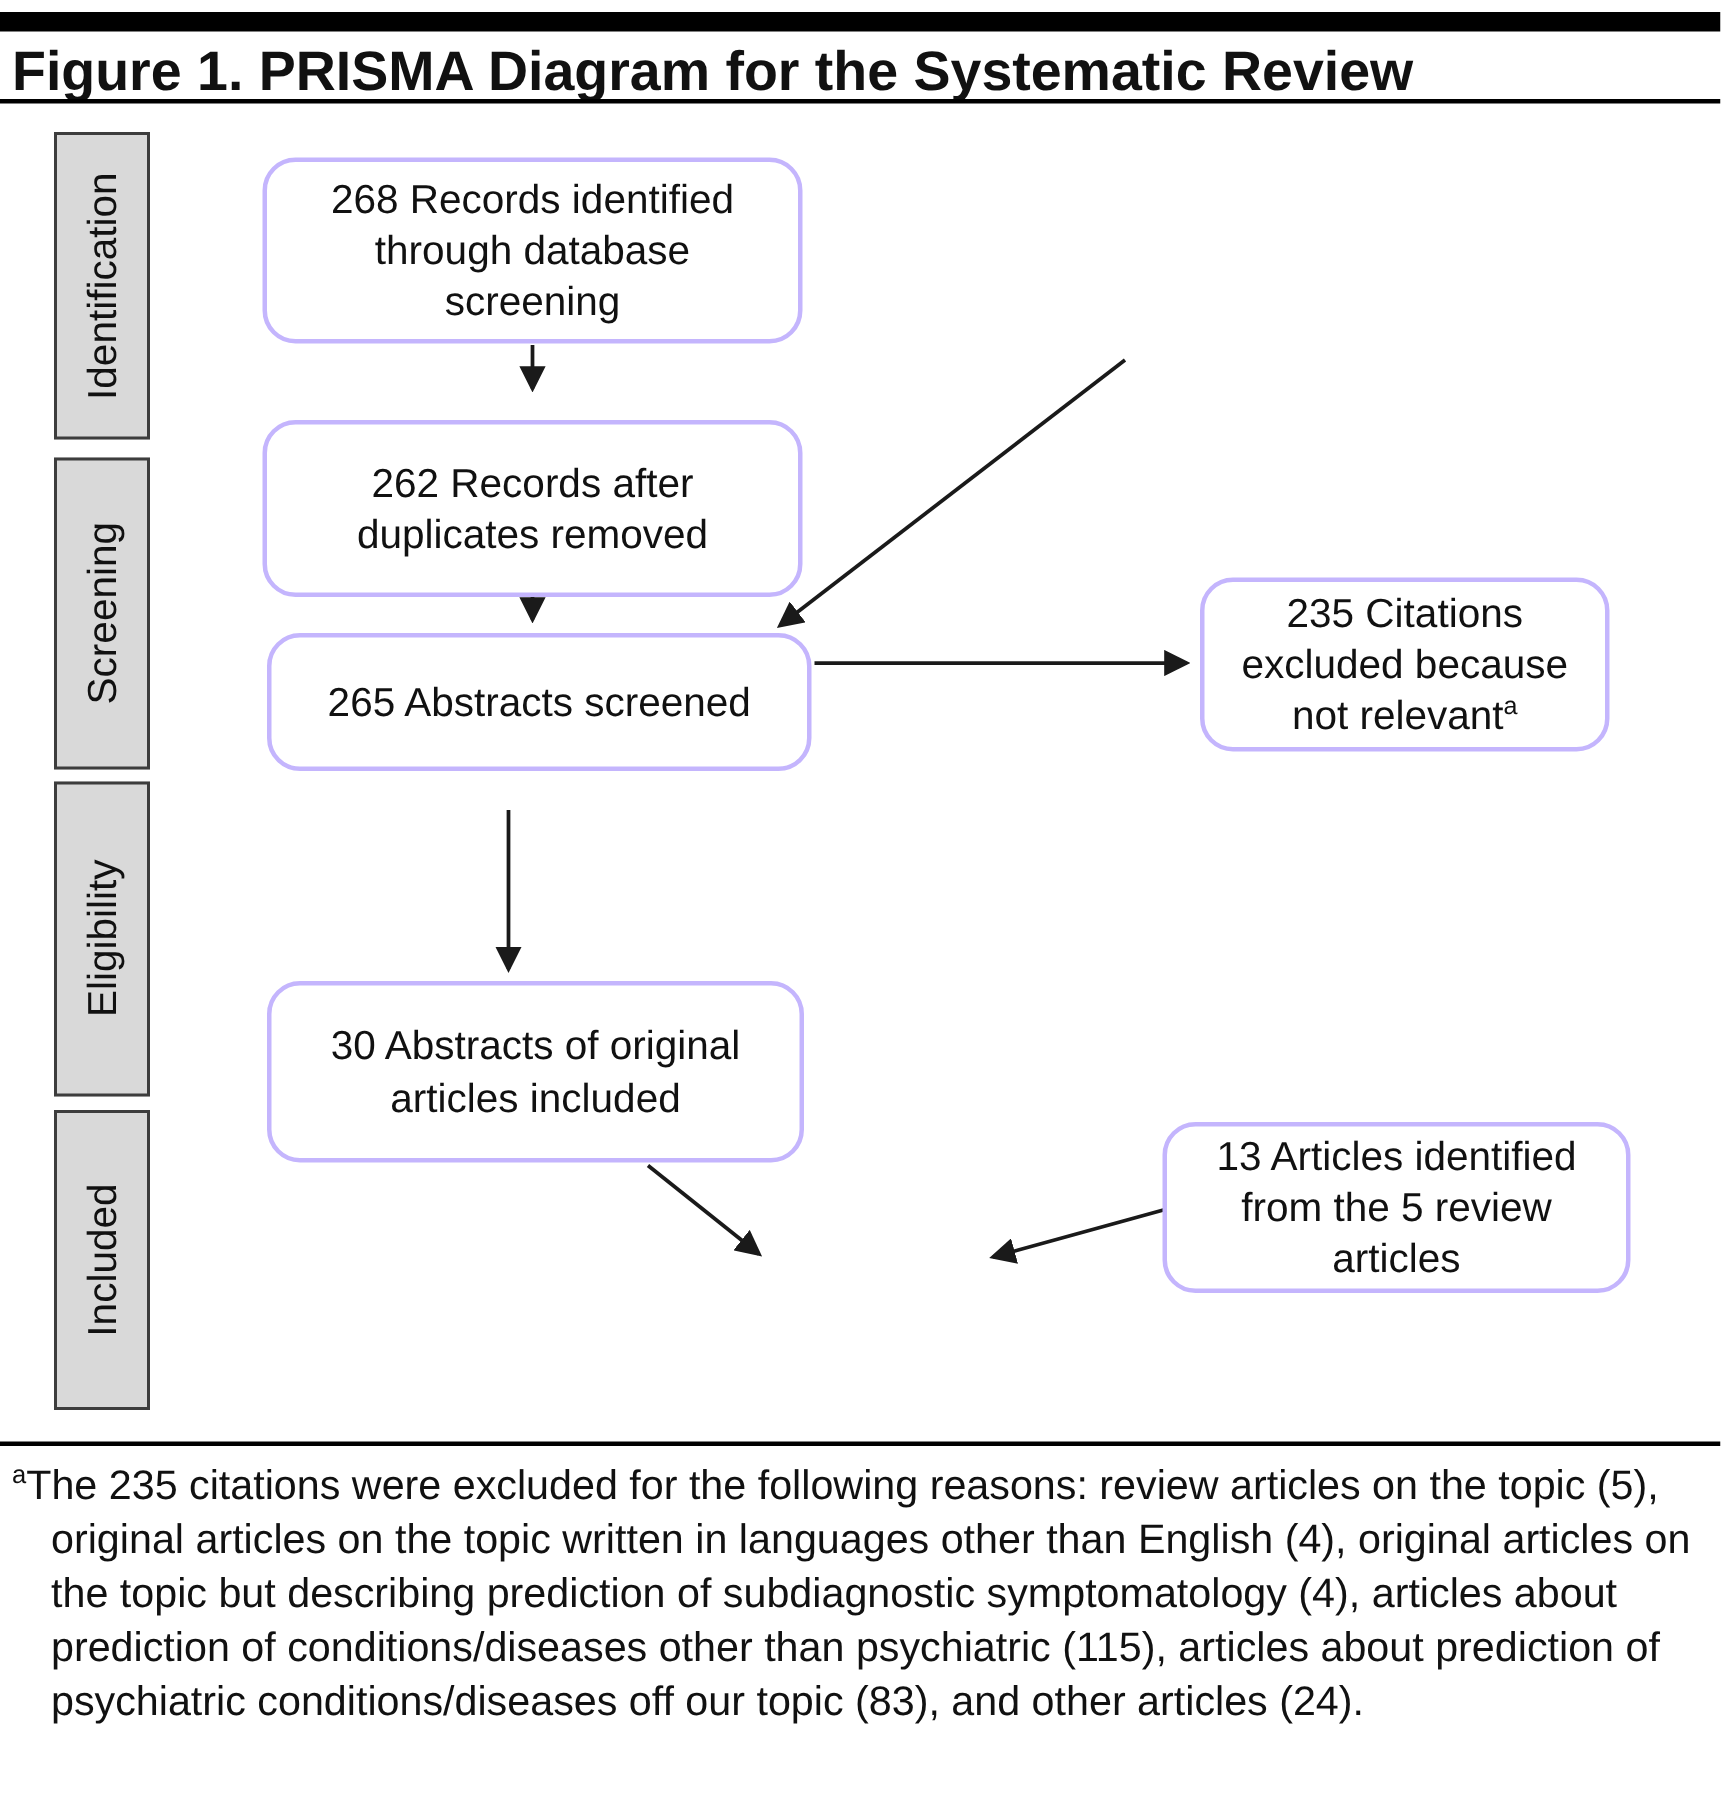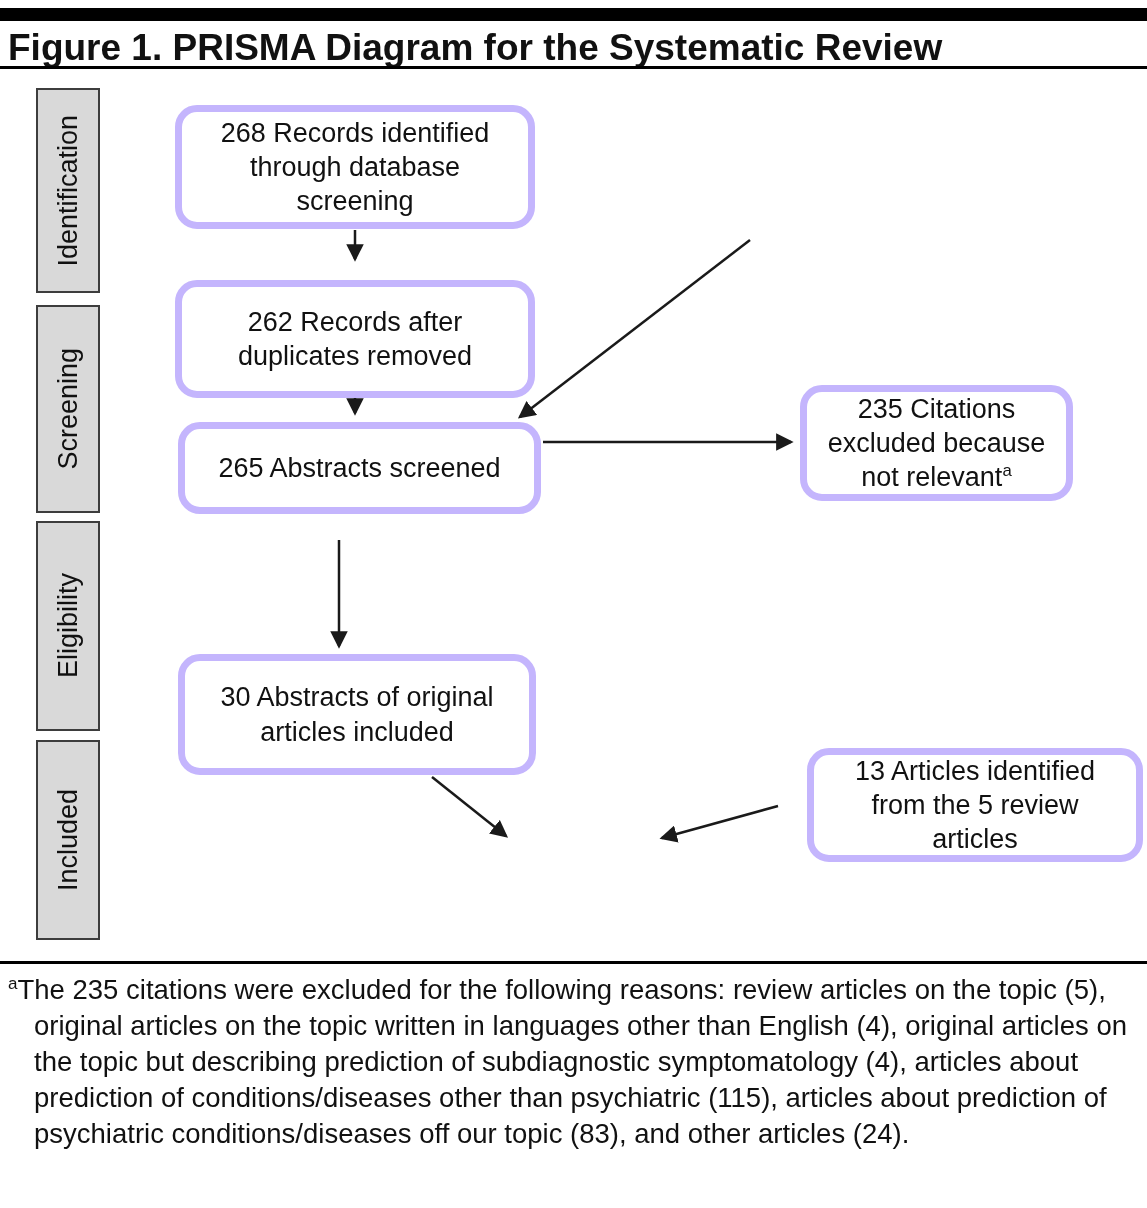--- a/index.html
+++ b/index.html
@@ -25,35 +25,35 @@
     font-size: 27px; color: #111; white-space: nowrap;
   }
   .stage-identification { top: 88px;  height: 205px; }
   .stage-screening      { top: 305px; height: 208px; }
   .stage-eligibility    { top: 521px; height: 210px; }
   .stage-included       { top: 740px; height: 200px; }
 
   
   .fbox {
     position: absolute; box-sizing: border-box; background: #ffffff;
-    border: 7px solid #c4b5fd; border-radius: 22px;
+    border: 3px solid #c4b5fd; border-radius: 22px;
     display: flex; align-items: center; justify-content: center;
     text-align: center; font-size: 27px; line-height: 1.26; color: #111;
     padding: 6px 12px;
   }
   .fbox .lines { white-space: pre-line; }
   .fbox sup { font-size: 62%; line-height: 0; }
 
   .box-records-identified   { left: 175px; top: 105px; width: 360px; height: 124px; }
   .box-additional-records   { left: 748px; top: 105px; width: 368px; height: 134px; }
   .box-duplicates-removed   { left: 175px; top: 280px; width: 360px; height: 118px; }
   .box-abstracts-screened   { left: 178px; top: 422px; width: 363px; height: 92px; }
   .box-citations-excluded   { left: 800px; top: 385px; width: 273px; height: 116px; }
   .box-abstracts-included   { left: 178px; top: 654px; width: 358px; height: 121px; }
-  .box-articles-from-reviews{ left: 775px; top: 748px; width: 336px; height: 114px; margin-left: 32px; }
+  .box-articles-from-reviews{ left: 775px; top: 748px; width: 312px; height: 114px; }
   .box-fulltext-included    { left: 390px; top: 842px; width: 329px; height: 80px; border-radius: 18px; }
 
   
   .arrow-layer { position: absolute; left: 0; top: 0; width: 1147px; height: 1208px; pointer-events: none; }
 
   
   .footnote-rule { position: absolute; left: 0; top: 961px; width: 1147px; height: 3px; background: #000000; }
   .footnote {
     position: absolute; left: 8px; top: 972px; width: 1130px;
     font-size: 27.5px; line-height: 36px; color: #111;

